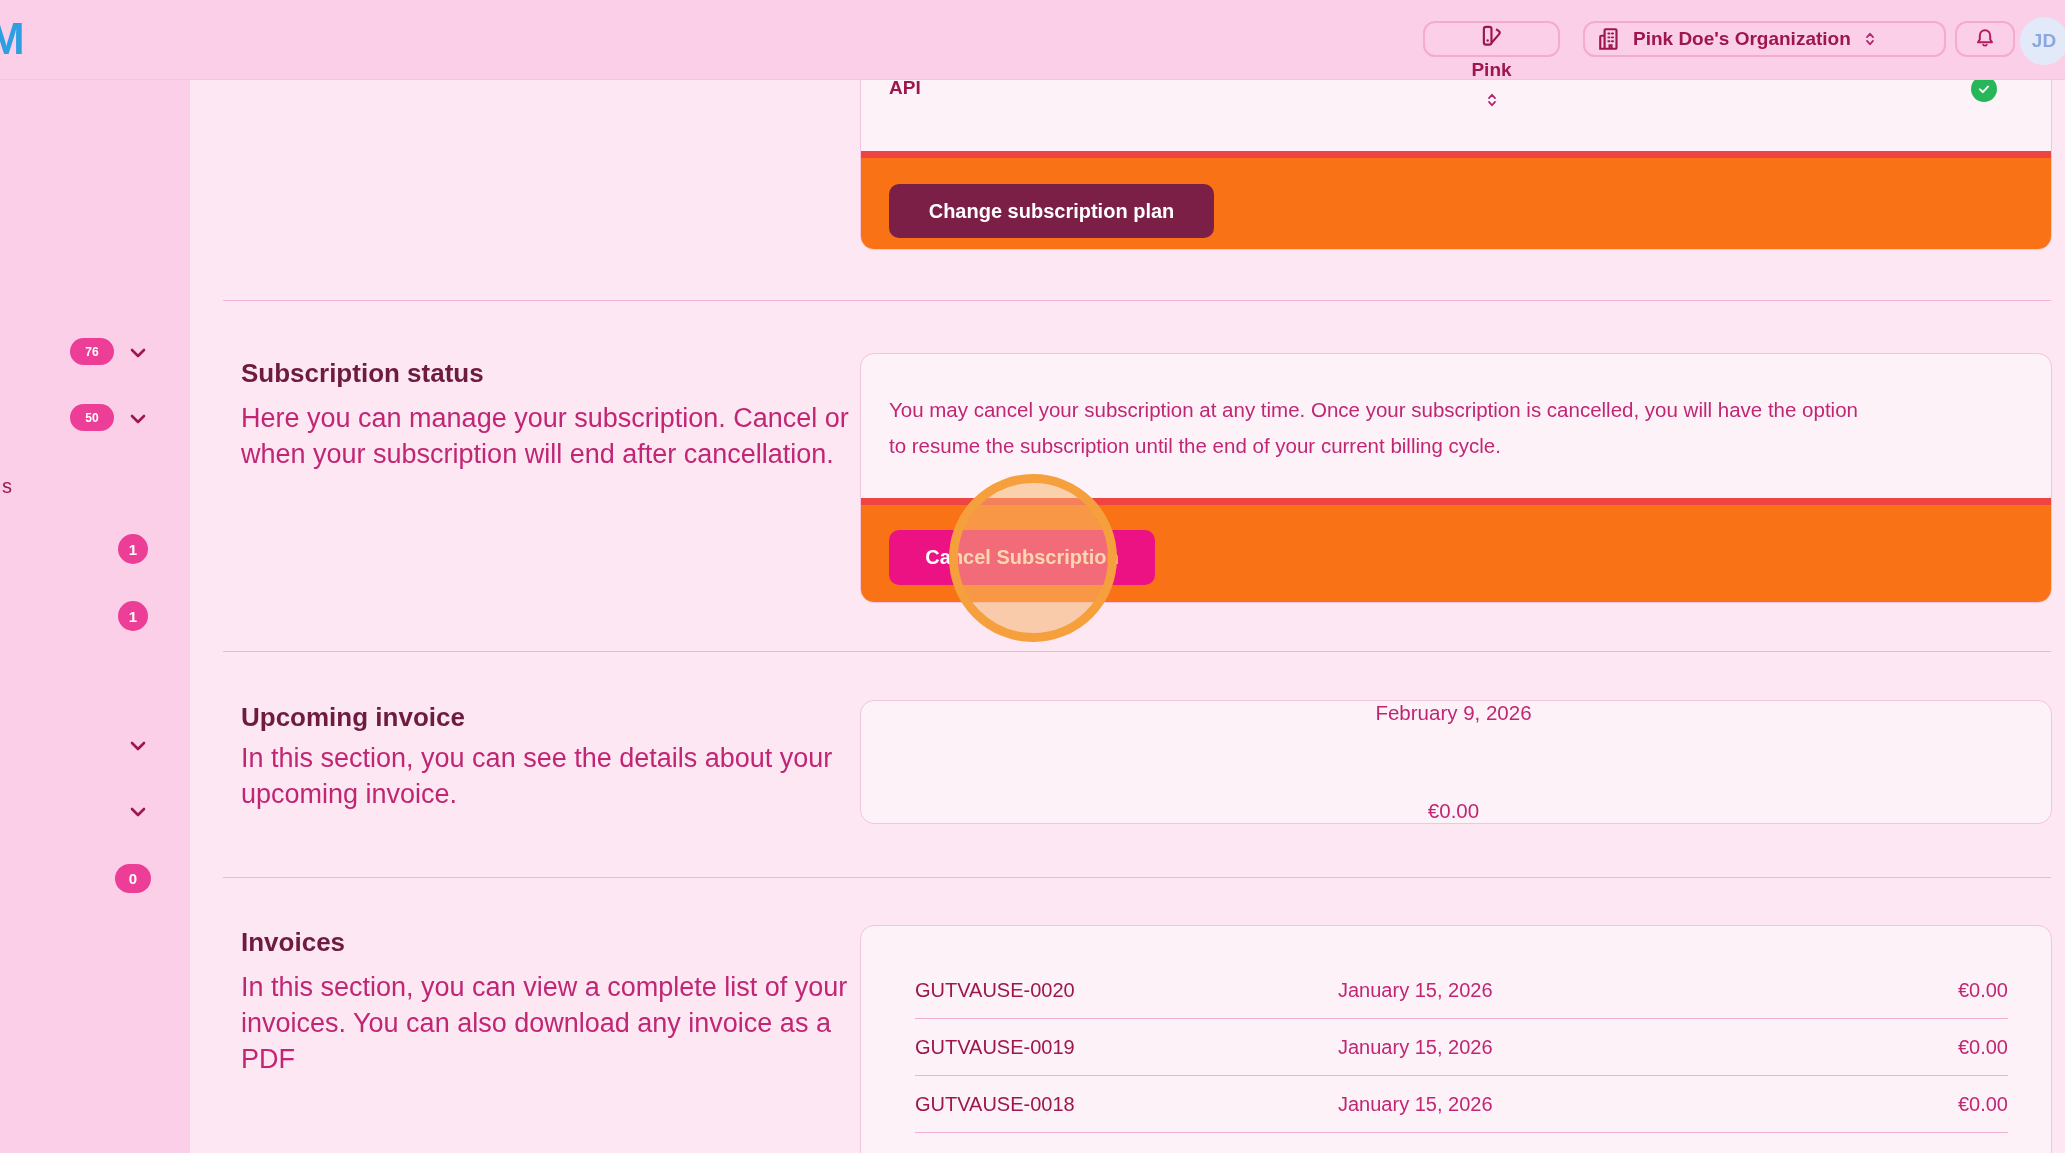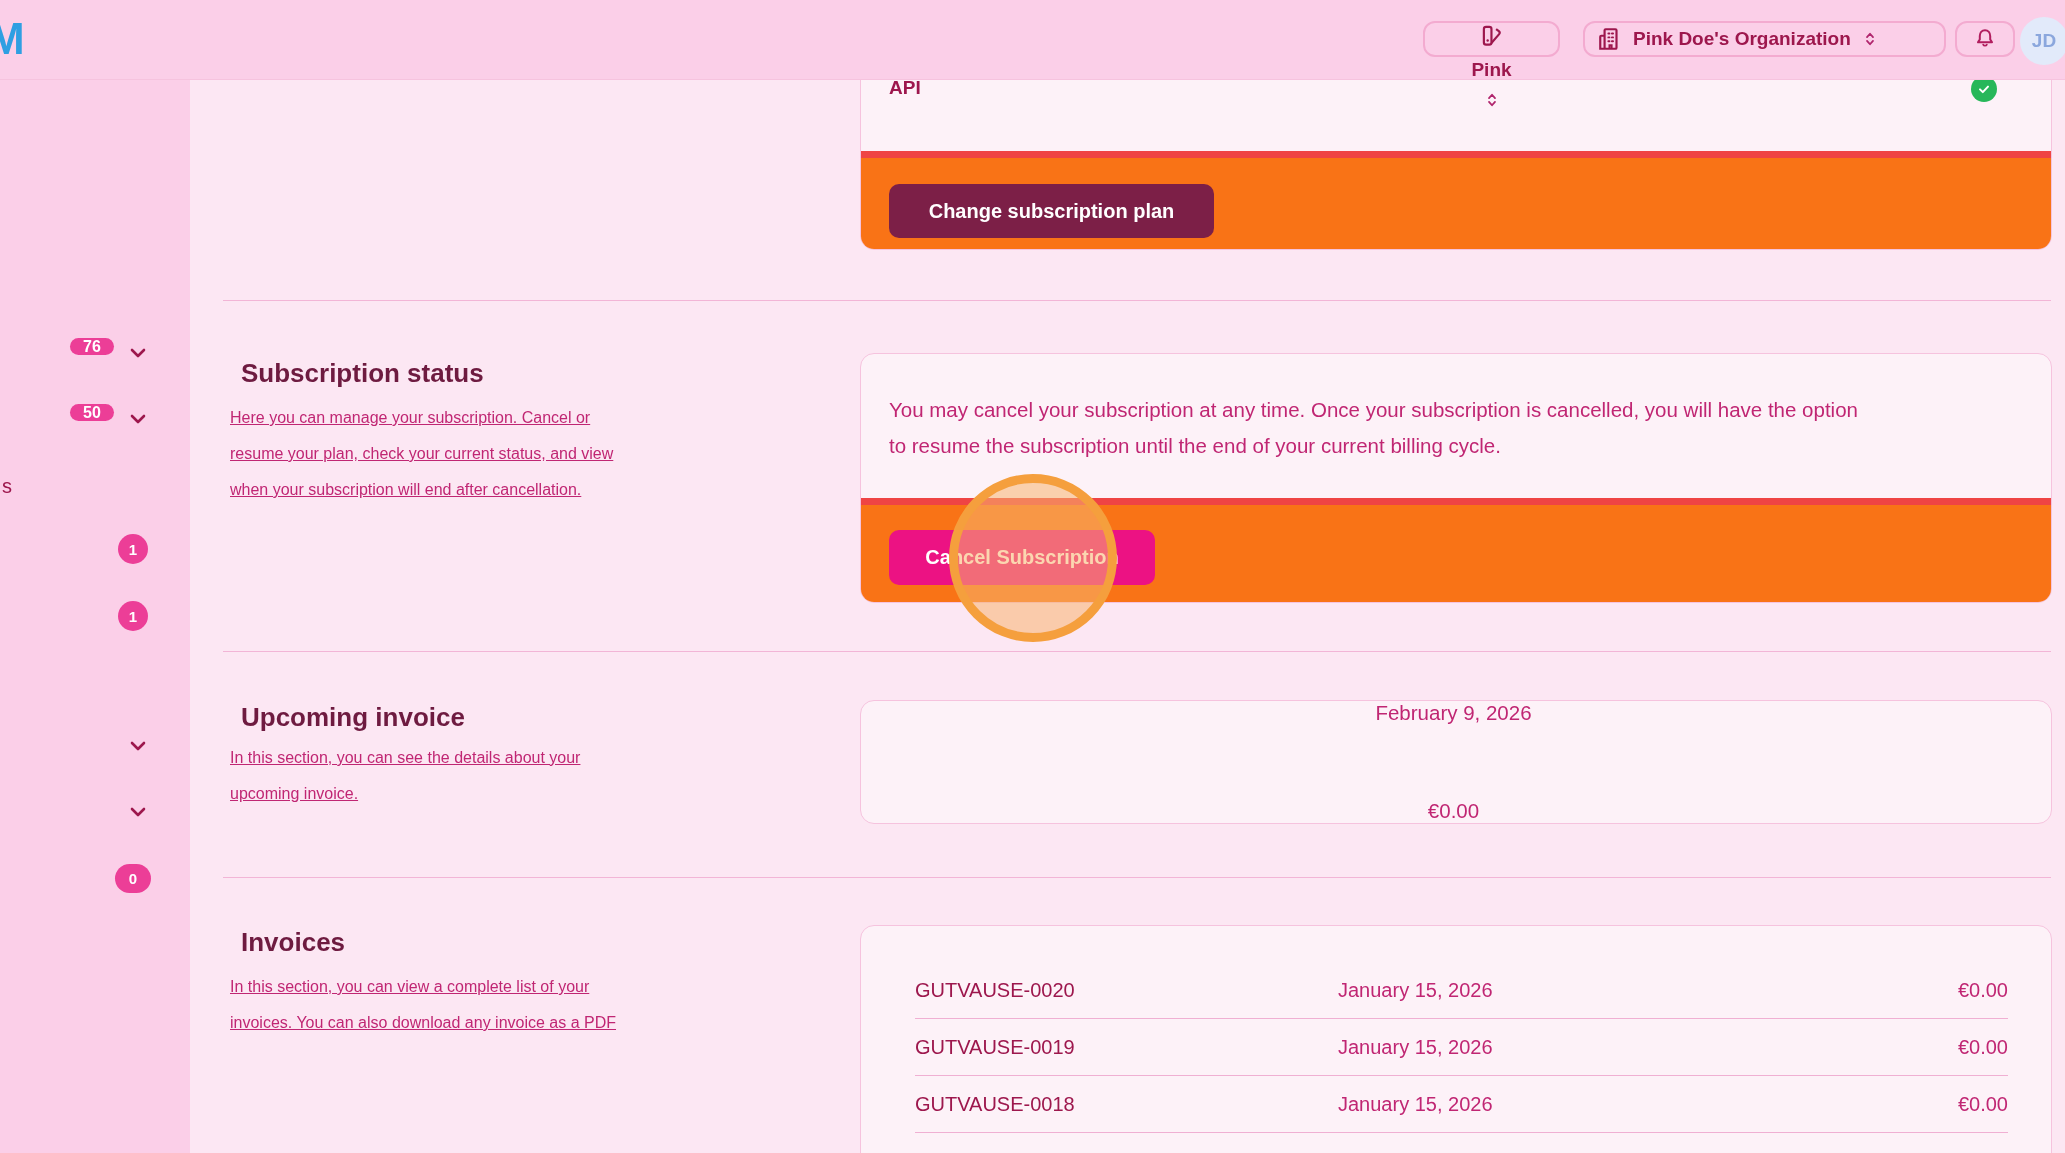--- a/index.html
+++ b/index.html
@@ -33,29 +33,29 @@
   }
   
   .sidebar{
     position:absolute;left:0;top:79px;width:190px;height:1074px;
     background:#fbcfe8;z-index:10;
   }
   .badge{
     position:absolute;background:#ec3e97;color:#fff;font-weight:700;
     display:flex;align-items:center;justify-content:center;
   }
-  .badge.pill{width:44px;height:17px;border-radius:14px;font-size:16px;}
+  .badge.pill{width:44px;height:27px;border-radius:14px;font-size:12px;}
   .badge.round{width:30px;height:30px;border-radius:50%;font-size:15px;}
   .badge.pill0{width:36px;height:29px;border-radius:15px;font-size:15px;}
   .side-chev{position:absolute;width:24px;height:24px;cursor:pointer;}
   .side-frag{position:absolute;left:2px;top:396px;font-size:20px;color:#9d174d;}
   
   .divider{position:absolute;left:223px;width:1828px;height:1px;background:#f2b5d6;}
   .sec-heading{position:absolute;left:241px;font-size:26px;font-weight:700;color:#6e1b40;}
-  .sec-desc{position:absolute;left:230px;font-size:16px;line-height:36px;color:#c02673;width:620px;text-decoration:underline;}
+  .sec-desc{position:absolute;left:241px;font-size:27px;line-height:36px;color:#c02673;width:620px;}
   .card{
     position:absolute;left:860px;width:1192px;background:#fdf2f8;
     border:1px solid #f6c3de;border-radius:14px;box-sizing:border-box;z-index:1;padding-left:12px;
   }
   .card-footer{
     position:absolute;left:0;right:0;bottom:0;background:#f97316;
     border-top:7px solid #ef4444;border-radius:0 0 13px 13px;
   }
   .btn{
     position:absolute;border:none;border-radius:10px;color:#fff;
@@ -105,21 +105,20 @@
   <div class="card-footer" style="top:100px;">
     <button class="btn btn-dark" style="left:28px;top:26px;width:325px;height:54px;">Change subscription plan</button>
   </div>
 </div>
 
 <div class="divider" style="top:300px;"></div>
 
 <div class="sec-heading" style="top:358px;">Subscription status</div>
 <div class="sec-desc" style="top:400px;">
   <div>Here you can manage your subscription. Cancel or</div>
-  <div>resume your plan, check your current status, and view</div>
   <div>when your subscription will end after cancellation.</div>
 </div>
 
 <div class="card card2">
   <div class="info">
     <div>You may cancel your subscription at any time. Once your subscription is cancelled, you will have the option</div>
     <div>to resume the subscription until the end of your current billing cycle.</div>
   </div>
   <div class="card-footer" style="top:144px;">
     <button class="btn btn-pink" style="left:28px;top:25px;width:266px;height:55px;">Cancel Subscription</button>

